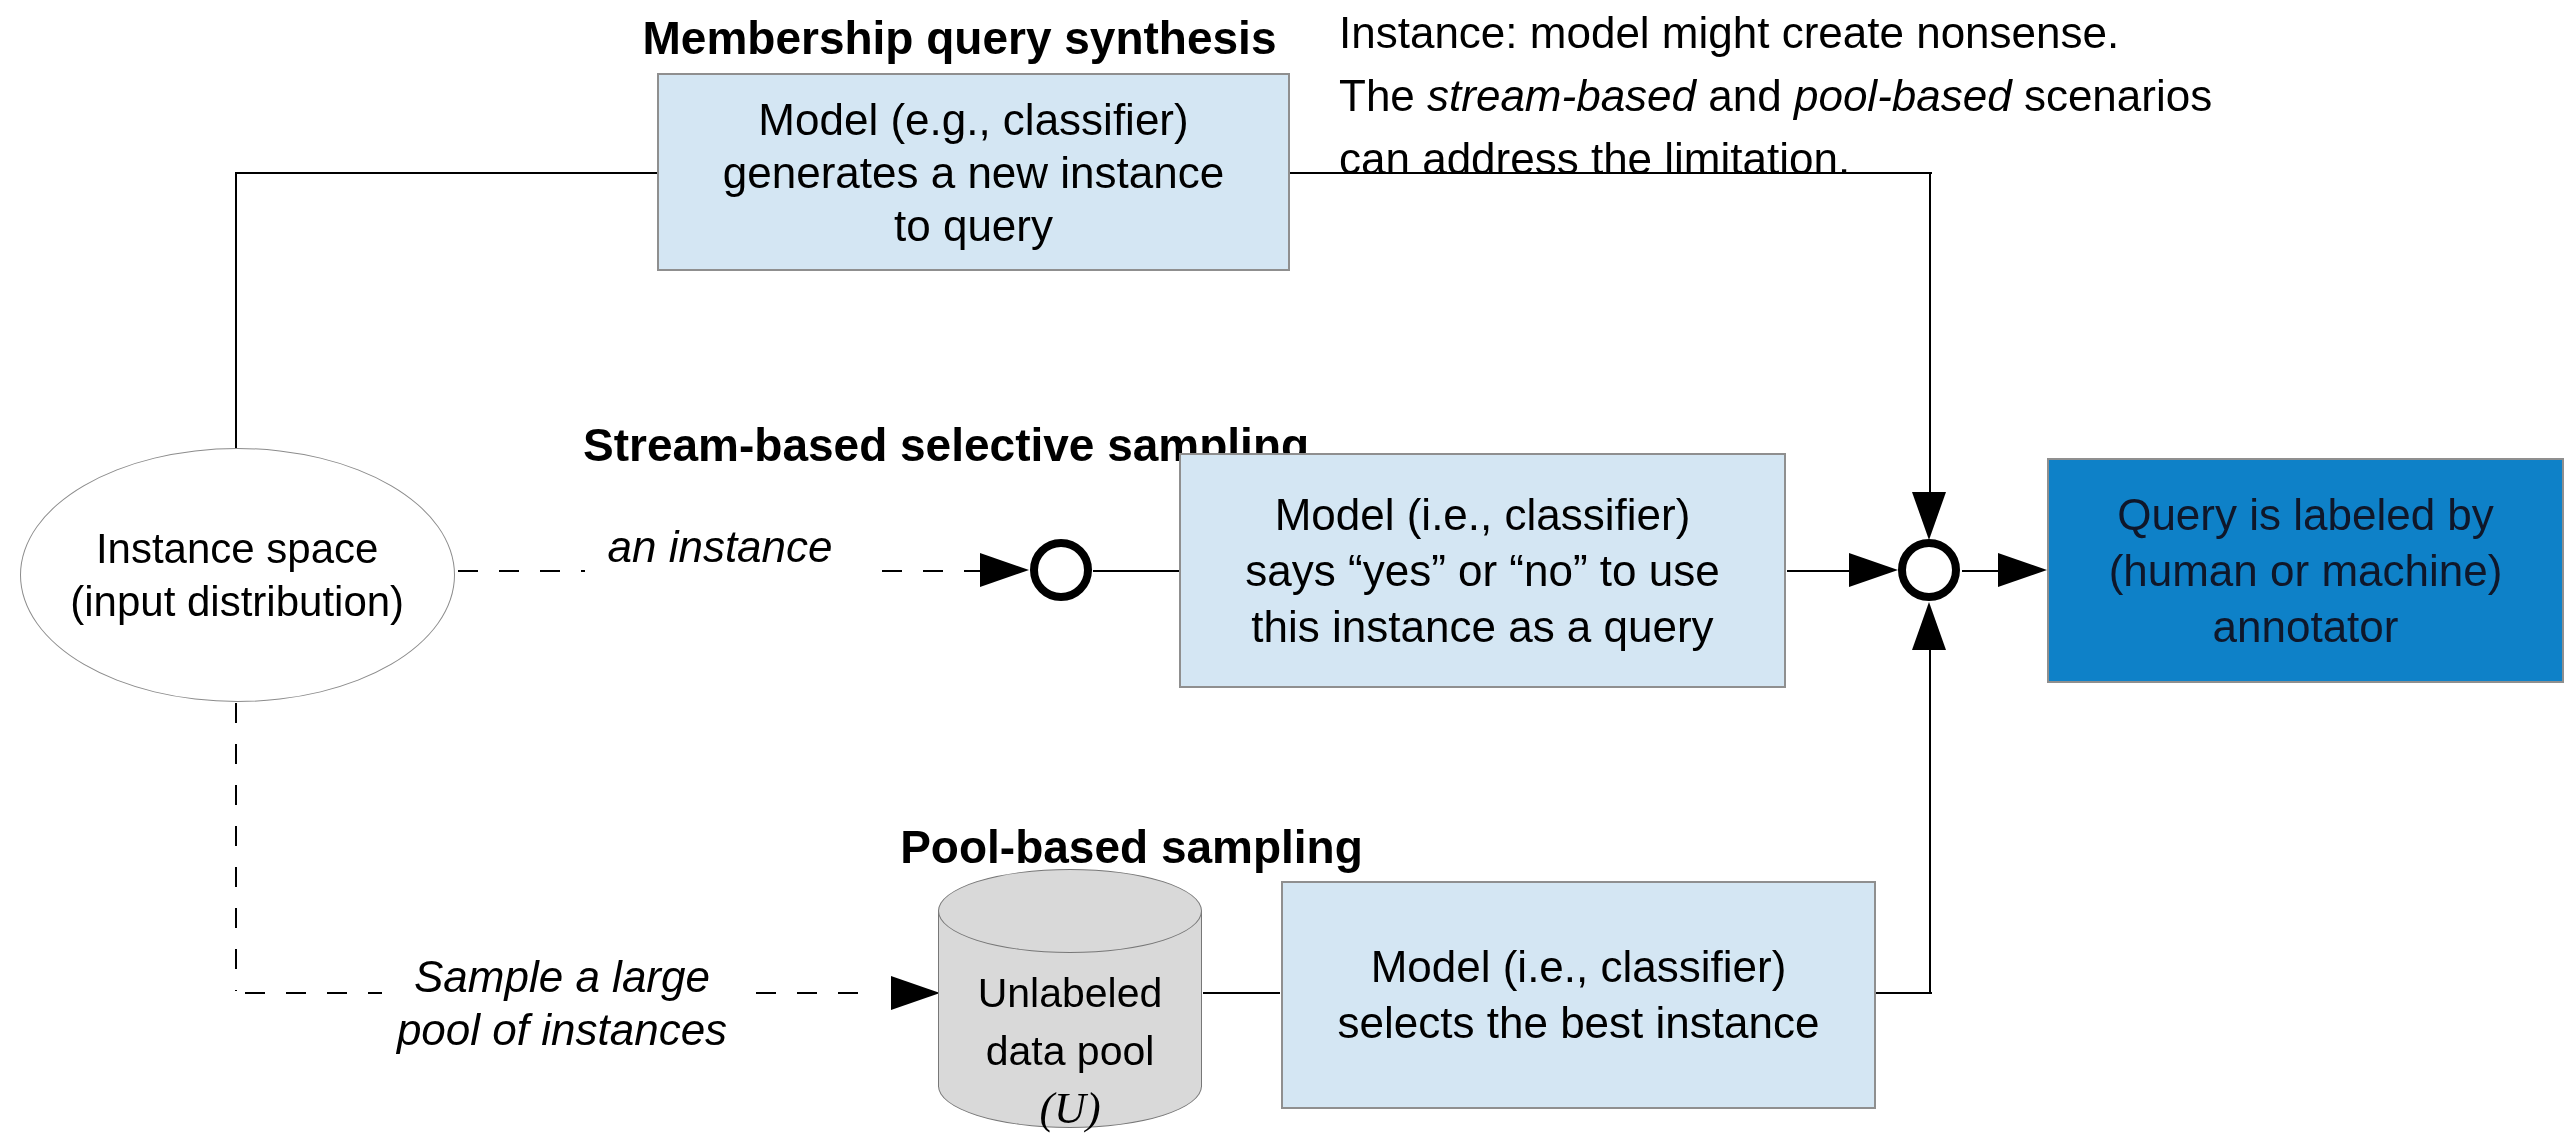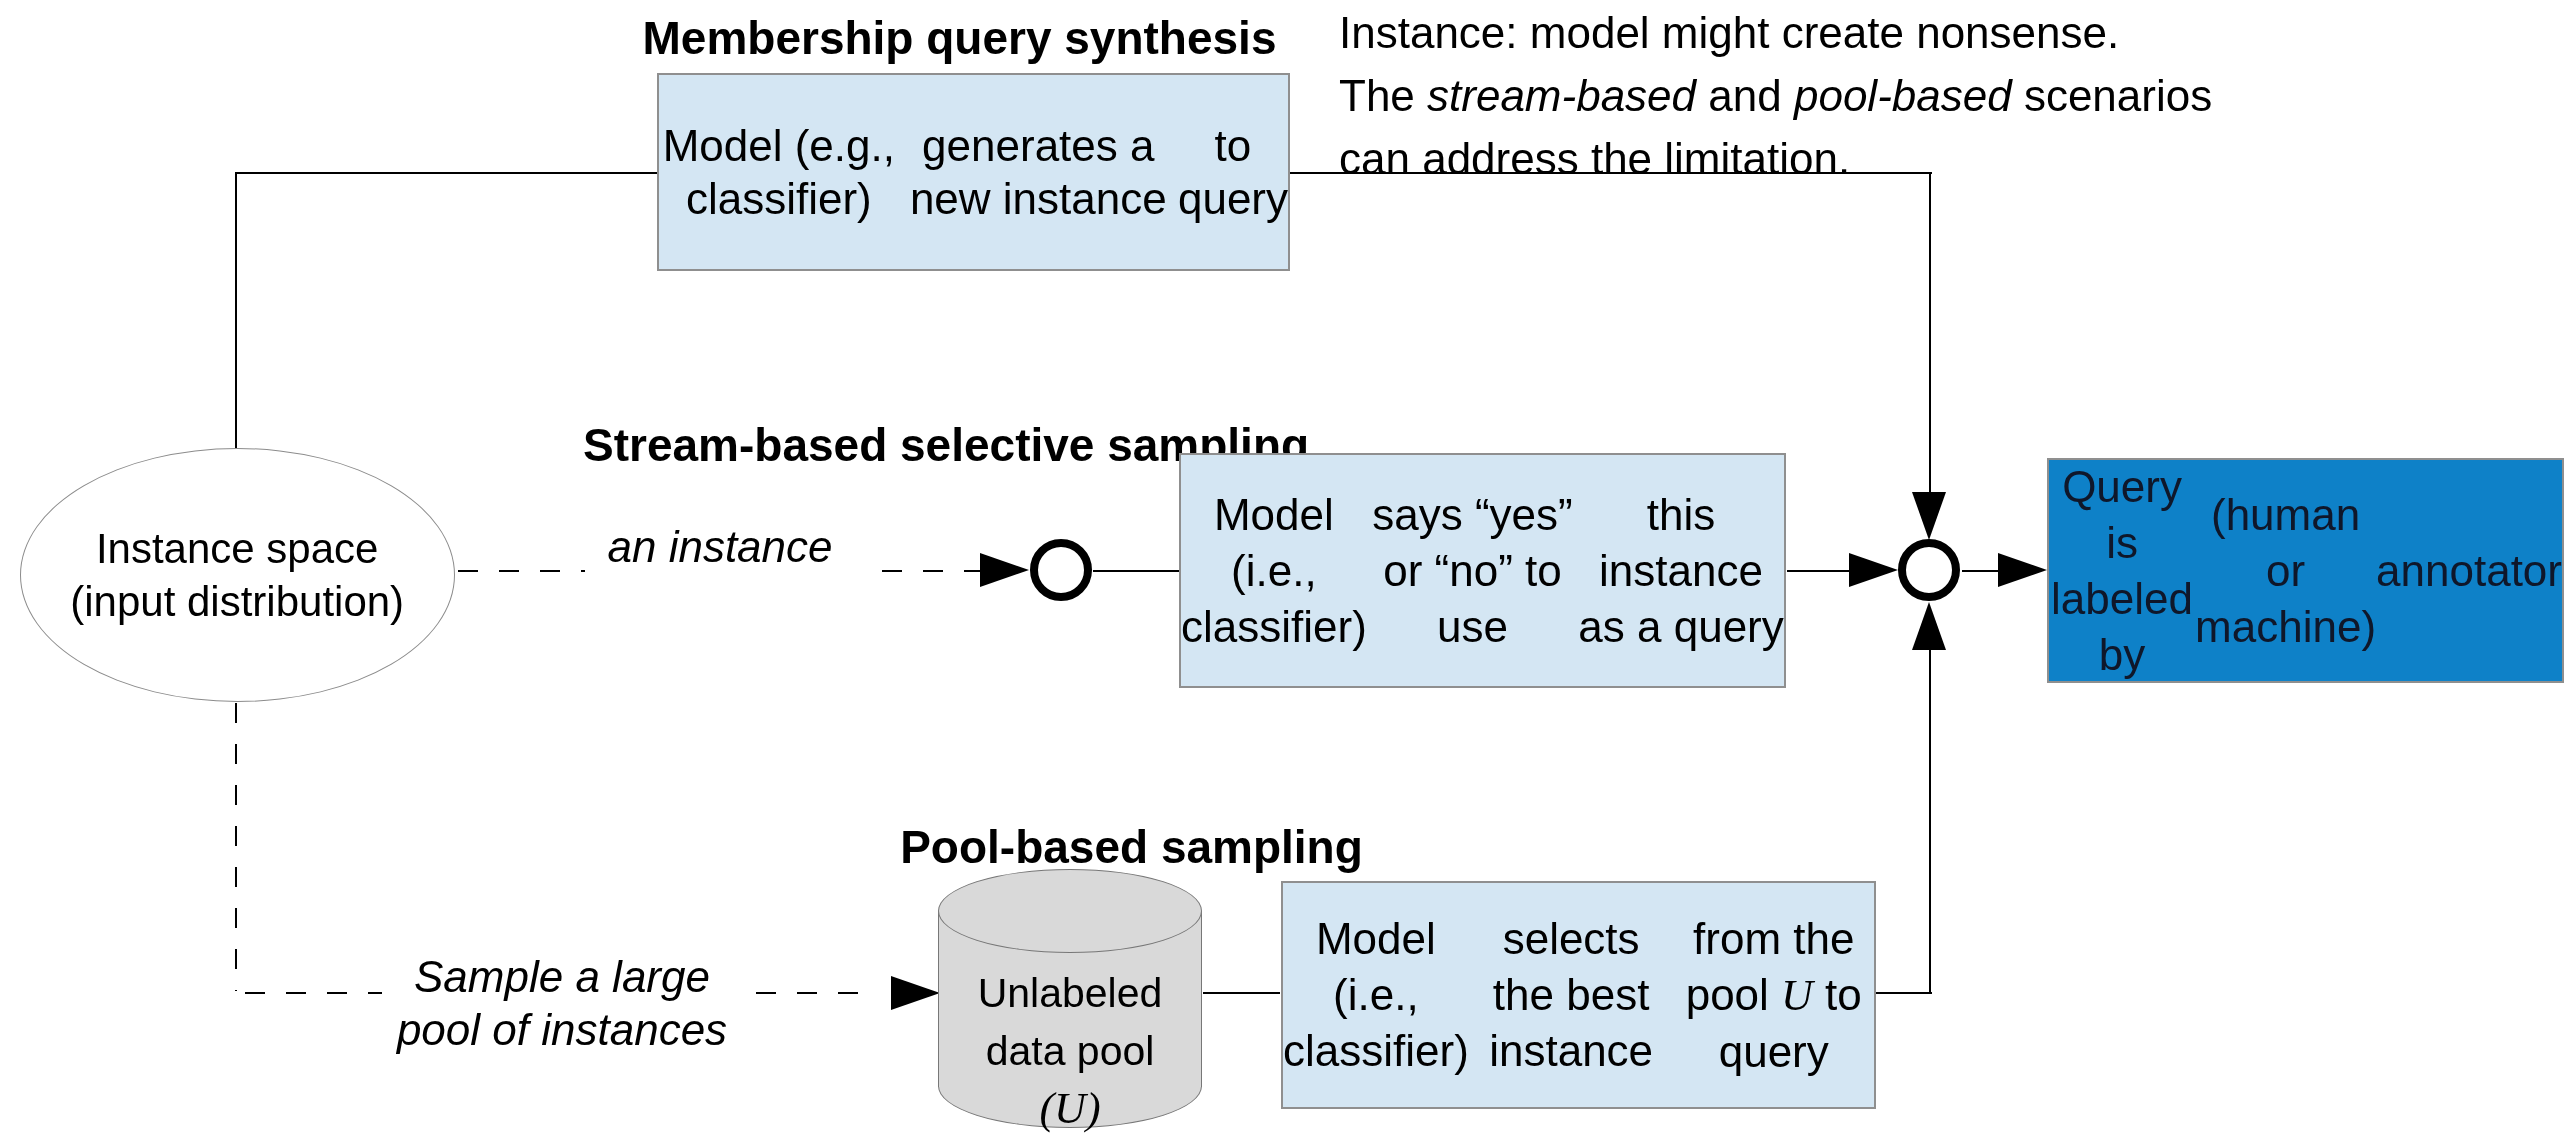--- a/index.html
+++ b/index.html
@@ -15,21 +15,21 @@
   
   .ar-right{position:absolute;width:0;height:0;border-top:17.6px solid transparent;border-bottom:17.6px solid transparent;border-left:49px solid #000;}
   .ar-down{position:absolute;width:0;height:0;border-left:17.6px solid transparent;border-right:17.6px solid transparent;border-top:48px solid #000;}
   .ar-up{position:absolute;width:0;height:0;border-left:17.6px solid transparent;border-right:17.6px solid transparent;border-bottom:48px solid #000;}
   
   .node-circle{position:absolute;width:46px;height:46px;border:8.4px solid #000;border-radius:50%;background:#fff;box-sizing:content-box;}
   
   .ellipse{position:absolute;left:19.7px;top:448px;width:433px;height:252px;border:1.4px solid #8c8c8c;border-radius:50%;
     background:#fff;display:flex;flex-direction:column;justify-content:center;align-items:center;
     font-size:42px;line-height:53px;text-align:left;}
-  .box{position:absolute;border:2.1px solid #8f8f8f;display:flex;flex-direction:row;justify-content:center;align-items:center;
+  .box{position:absolute;border:2.1px solid #8f8f8f;display:flex;flex-direction:column;justify-content:center;align-items:center;
     text-align:center;font-size:44px;line-height:56px;box-sizing:border-box;}
   .lightbox{background:#d4e6f3;}
   .darkbox{background:#0e81c8;color:#0f172a;}
   .box-membership{left:657px;top:73px;width:633px;height:198px;line-height:53px;}
   .box-stream{left:1179px;top:453px;width:607px;height:235px;}
   .box-pool{left:1281px;top:881px;width:595px;height:228px;}
   .box-annotator{left:2047px;top:458px;width:517px;height:225px;}
   .title{position:absolute;font-weight:bold;font-size:46px;text-align:center;white-space:nowrap;}
   .title-membership{left:580px;top:11.2px;width:759px;}
   .title-stream{left:583px;top:418px;width:696px;}
@@ -118,21 +118,20 @@
   <div class="cyl-cap cyl-top"></div>
   <div class="cyl-text">
     <div>Unlabeled</div>
     <div>data pool</div>
     <div class="mathu" style="font-size:44px;">(U)</div>
   </div>
 
   <div class="box lightbox box-pool">
     <div>Model (i.e., classifier)</div>
     <div>selects the best instance</div>
-    <div><span>from the pool </span><span class="mathu">U</span><span> to query</span></div>
   </div>
 
   <div class="box darkbox box-annotator">
     <div>Query is labeled by</div>
     <div>(human or machine)</div>
     <div>annotator</div>
   </div>
 
 </div>
 

